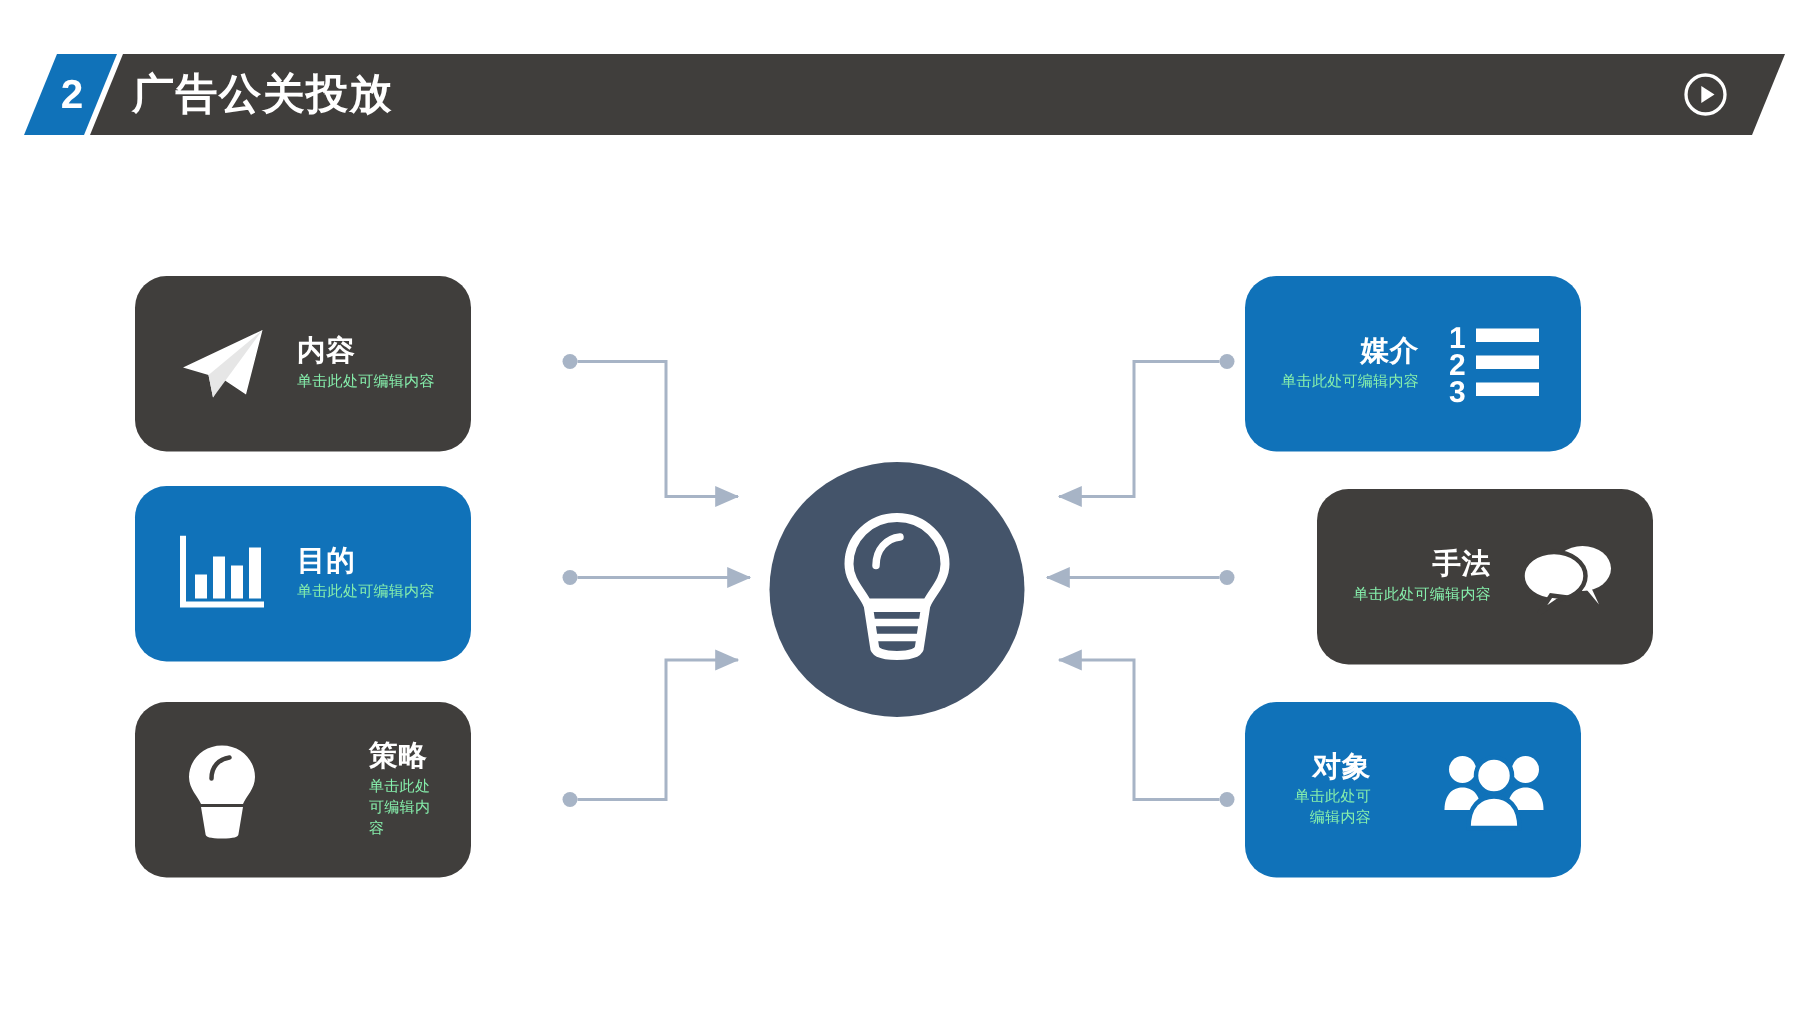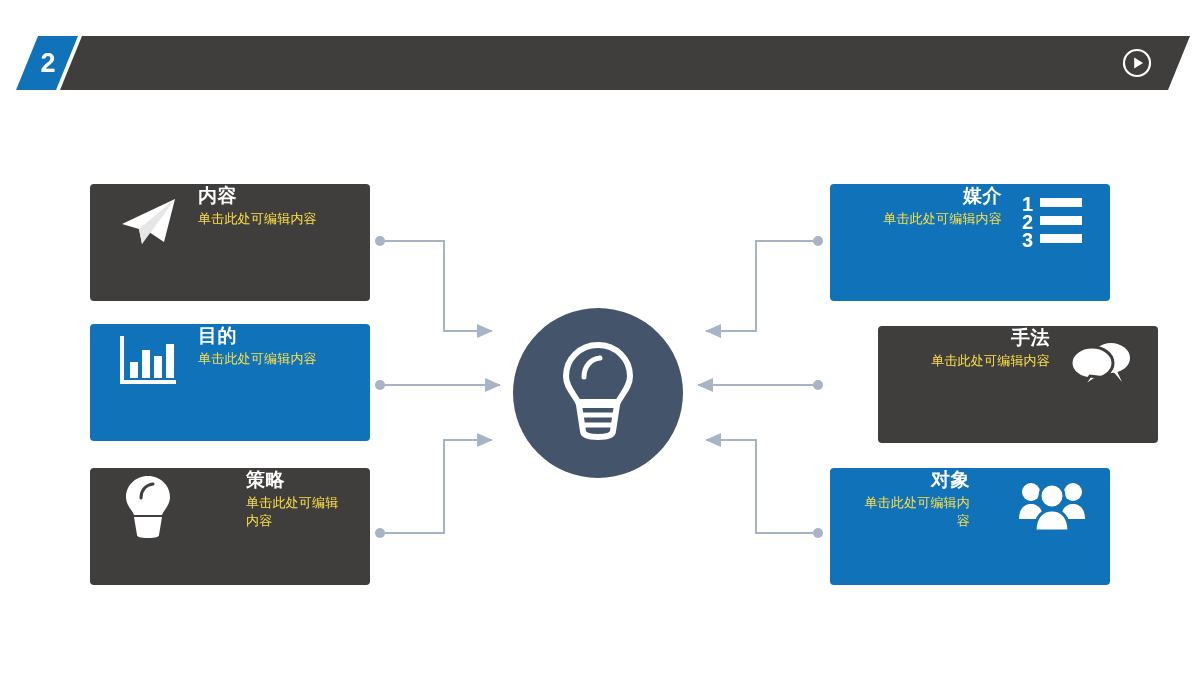--- a/index.html
+++ b/index.html
@@ -83,25 +83,25 @@
     left: 0;
     top: 0;
     width: 1200px;
     height: 680px;
     pointer-events: none;
   }
 
   
   .card {
     position: absolute;
-    width: 280px;
+    width: 224px;
     height: 117px;
-    border-radius: 4px;
-    display: flex;
-    align-items: flex-start;
+    border-radius: 21px;
+    display: flex;
+    align-items: center;
     box-sizing: border-box;
   }
   .card.dark  { background: #403E3C; }
   .card.blue  { background: #1072B9; }
 
   .card.left  { left: 90px;  padding: 0 18px 0 20px; }
   .card.right { left: 830px; padding: 0 20px 0 18px; }
 
   .card-l1 { top: 184px; }
   .card-l2 { top: 324px; }
@@ -129,22 +129,22 @@
   .card.right .card-text { align-items: flex-end;  text-align: right; padding-right: 12px; }
 
   .card-title {
     color: #ffffff;
     font-size: 19px;
     font-weight: bold;
     line-height: 1.25;
     letter-spacing: 0.5px;
   }
   .card-sub {
-    color: #fde047;
-    font-size: 13px;
+    color: #86efac;
+    font-size: 10px;
     line-height: 1.4;
     margin-top: 2px;
     letter-spacing: 0.2px;
   }
 
   
   .hub {
     position: absolute;
     left: 513px;
     top: 308px;
@@ -162,20 +162,21 @@
 
 <div class="slide">
 
   <div class="header">
     <div class="header-bar"></div>
 
     <div class="header-num-shape">
       <span class="header-num">2</span>
     </div>
 
+    <div class="header-title">广告公关投放</div>
 
     <div class="header-play">
       <svg width="30" height="30" viewBox="0 0 30 30">
         <circle cx="15" cy="15" r="13" fill="none" stroke="#ffffff" stroke-width="2.2"></circle>
         <path d="M12.2 9.4 L21 15 L12.2 20.6 Z" fill="#ffffff"></path>
       </svg>
     </div>
   </div>
 
   <svg class="connectors" viewBox="0 0 1200 680">

